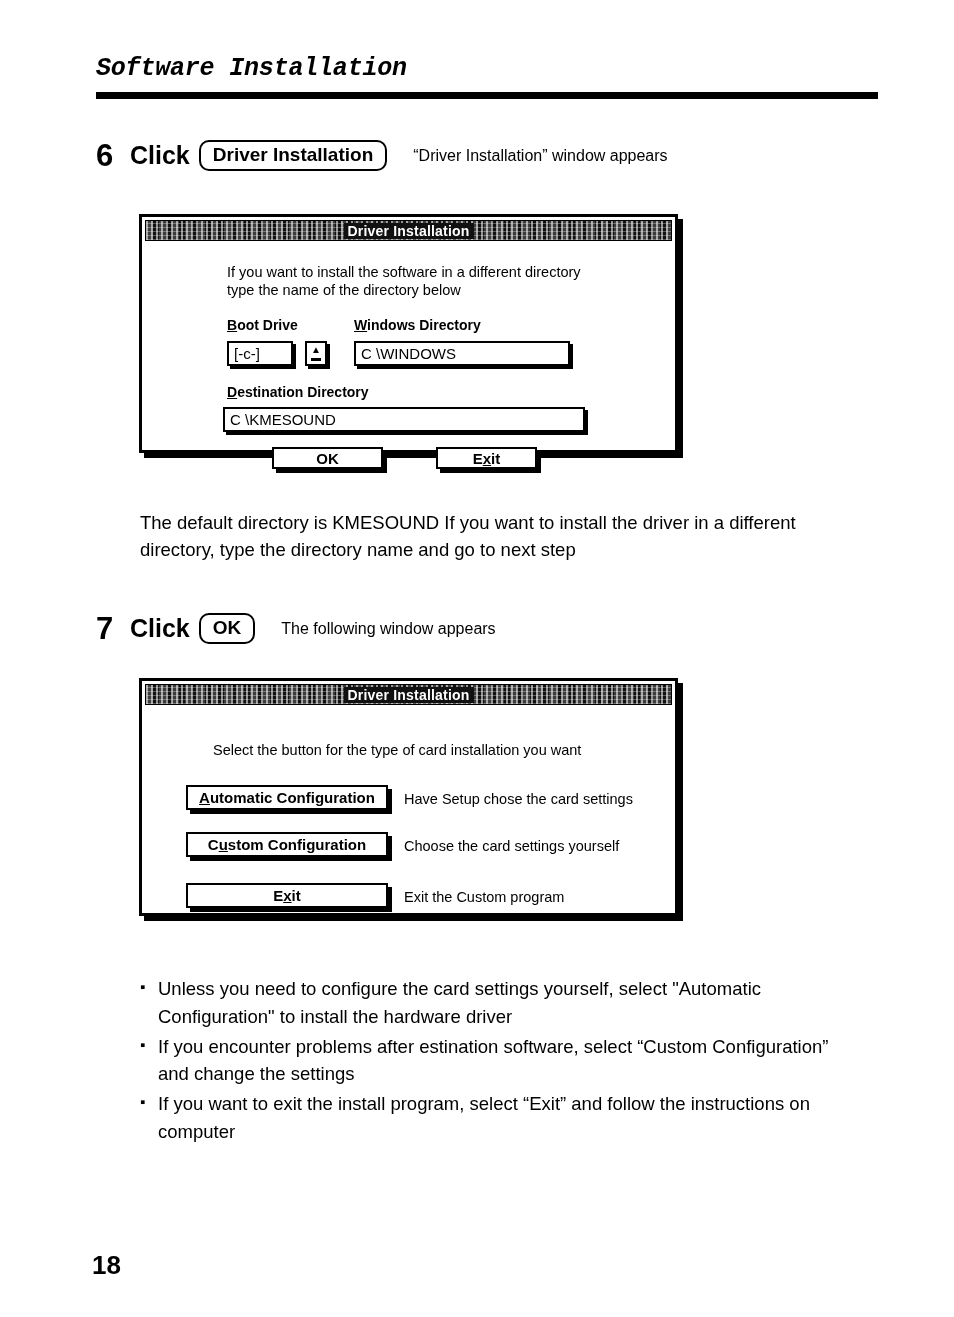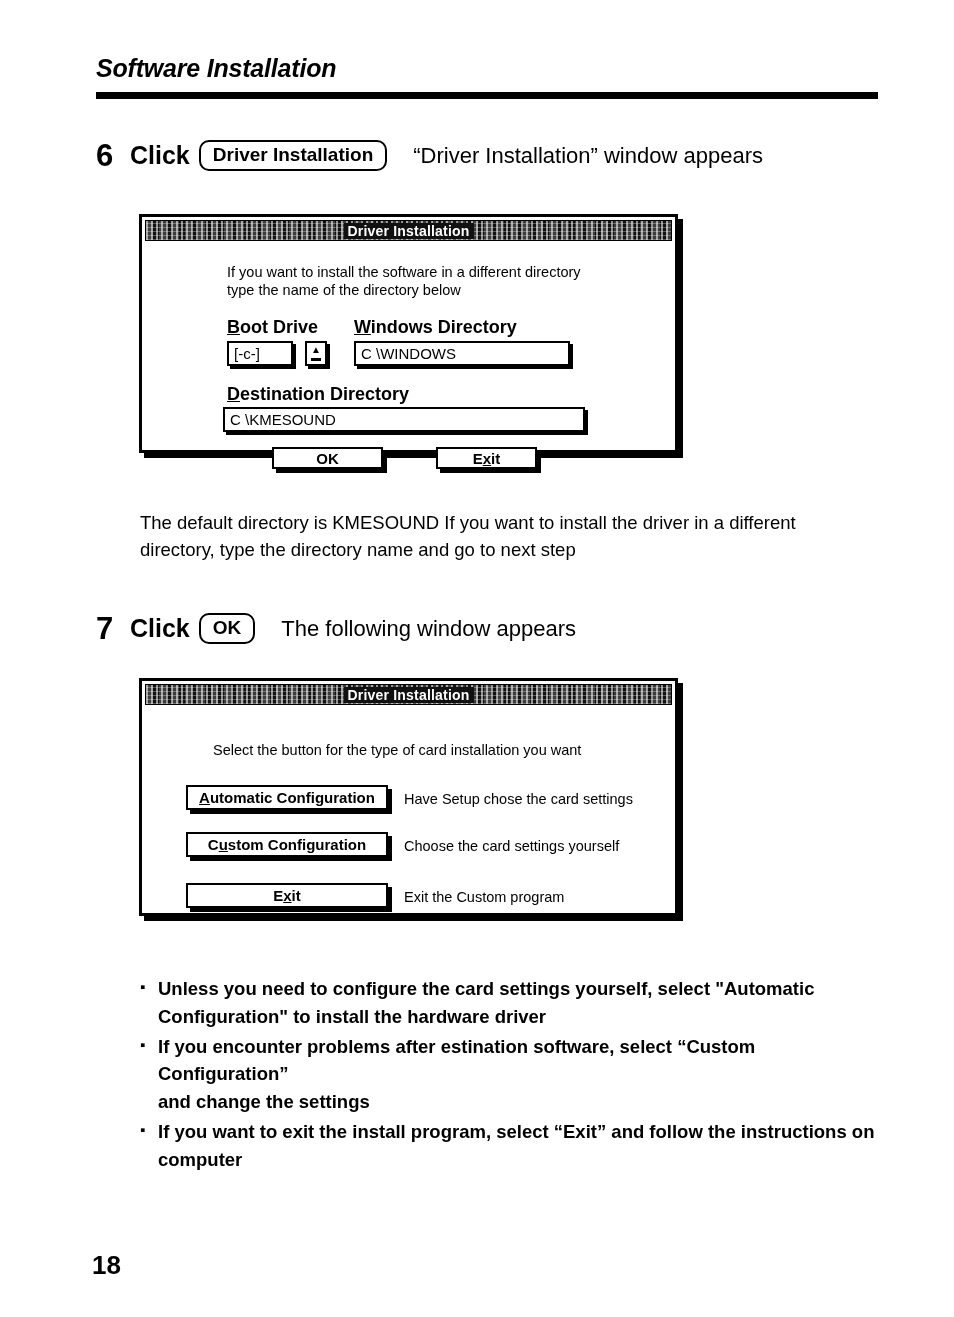--- a/index.html
+++ b/index.html
@@ -23,20 +23,21 @@
   
   .page-heading {
     position: absolute;
     left: 96px;
     top: 54px;
     font-size: 25px;
     font-weight: bold;
     font-style: italic;
     letter-spacing: -0.2px;
     white-space: nowrap;
+    font-family: Liberation Mono, monospace;
   }
   .header-rule {
     position: absolute;
     left: 96px;
     top: 92px;
     width: 782px;
     height: 7px;
     background: #000000;
   }
 
@@ -61,21 +62,21 @@
   .pill {
     display: inline-block;
     border: 2.5px solid #000;
     border-radius: 10px;
     padding: 2px 12px 3px 12px;
     font-size: 19px;
     font-weight: bold;
     line-height: 1.15;
   }
   .step-note {
-    font-size: 22px;
+    font-size: 16px;
     margin-left: 26px;
     font-weight: normal;
   }
 
   
   .body-text {
     position: absolute;
     font-size: 18.5px;
     line-height: 1.45;
   }
@@ -93,21 +94,21 @@
     display: flex;
     align-items: flex-start;
     margin-bottom: 2px;
   }
   .bullet-mark {
     width: 18px;
     flex: 0 0 18px;
     font-size: 15px;
     line-height: 1.62;
   }
-  .bullet-text { flex: 1; font-weight: bold; }
+  .bullet-text { flex: 1; }
 
   
   .folio {
     position: absolute;
     left: 92px;
     top: 1250px;
     font-size: 26px;
     font-weight: bold;
   }
 
@@ -150,21 +151,21 @@
     padding-left: 27px;
   }
   .dlg-text {
     position: absolute;
     font-size: 14.5px;
     line-height: 1.35;
     white-space: nowrap;
   }
   .field-label {
     position: absolute;
-    font-size: 18px;
+    font-size: 14px;
     font-weight: bold;
     white-space: nowrap;
   }
   .field-label .ul { text-decoration: underline; }
   .textbox {
     position: absolute;
     border: 2px solid #000;
     background: #ffffff;
     box-shadow: 3px 3px 0 0 #000;
     box-sizing: border-box;

